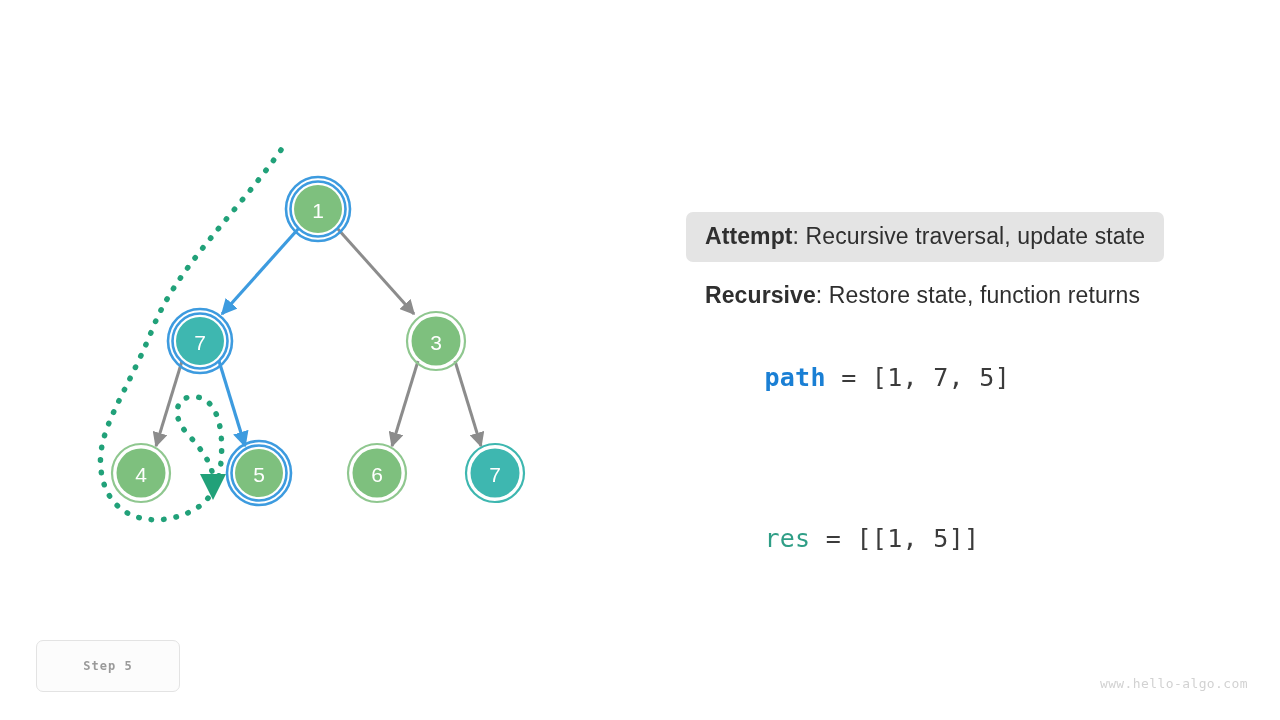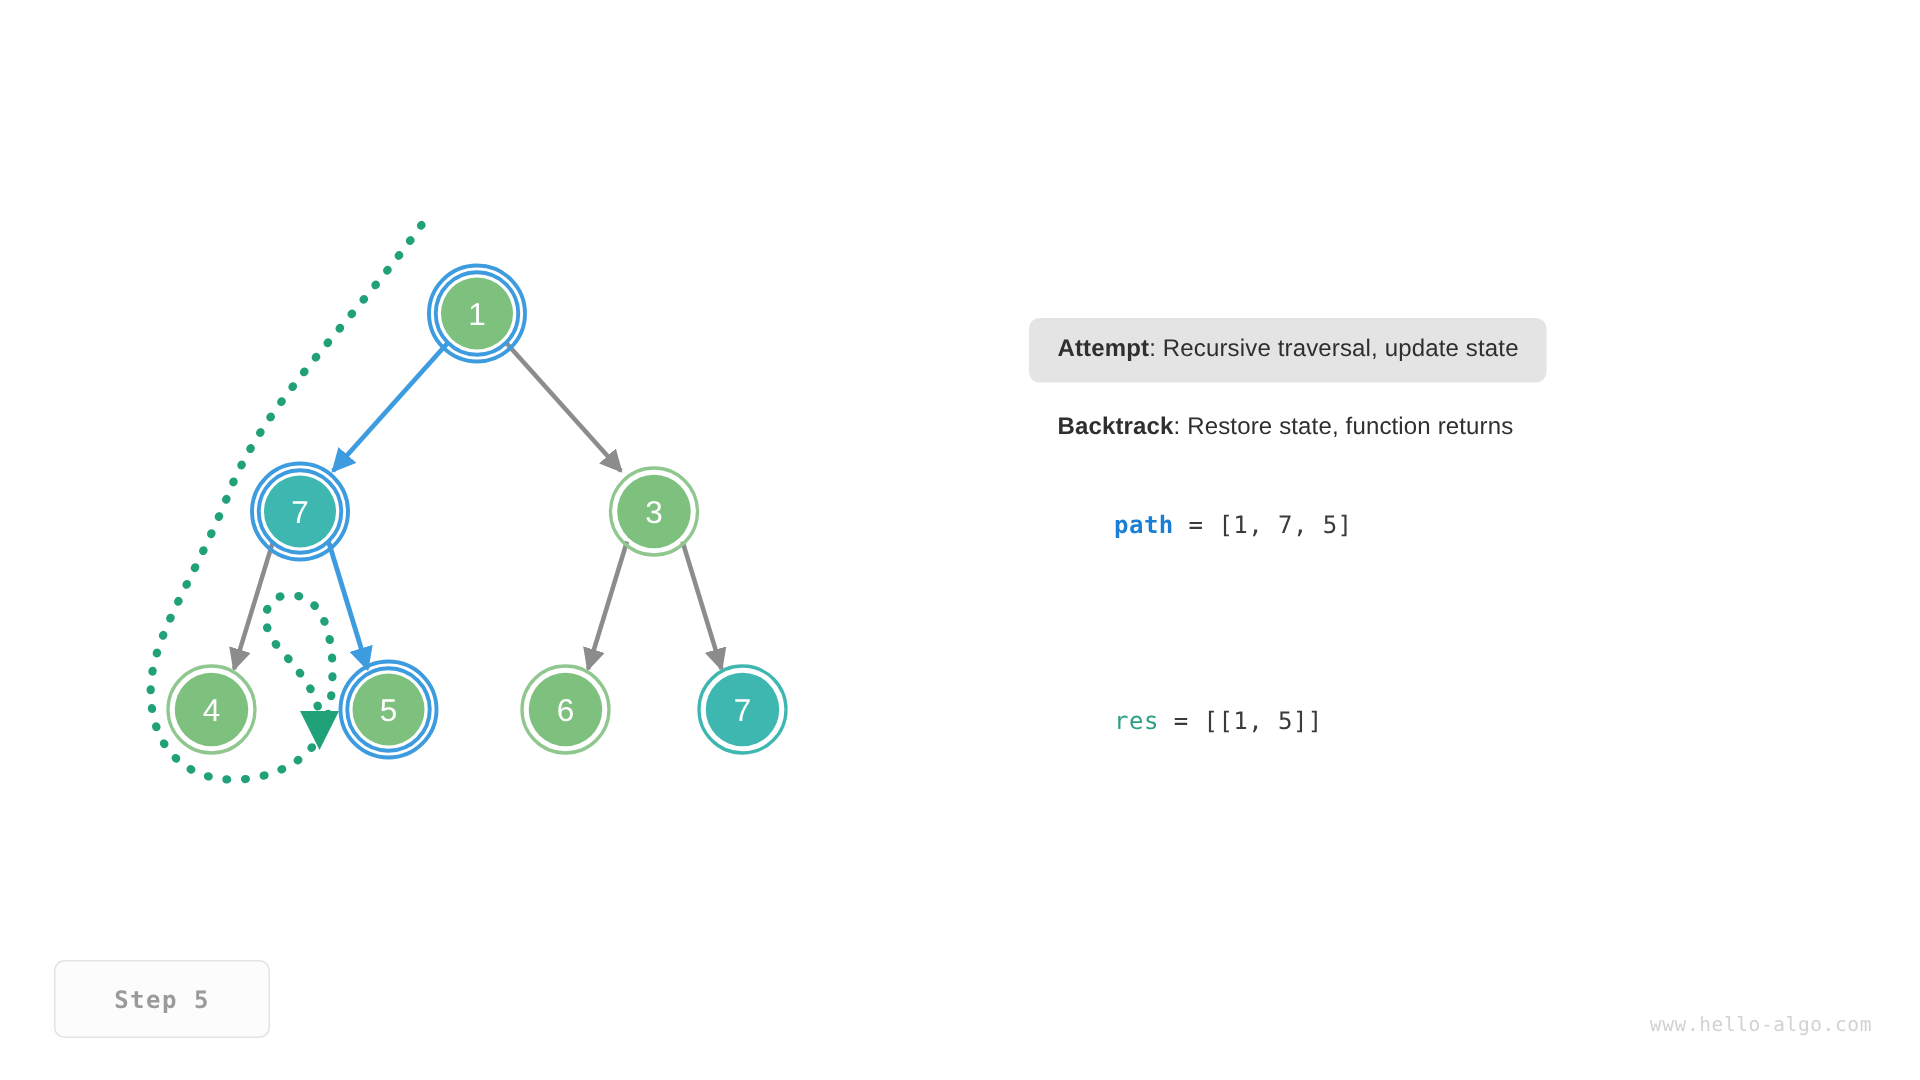--- a/index.html
+++ b/index.html
@@ -37,21 +37,21 @@
 
   
   #info-panel {
     position: absolute;
     left: 686px;
     top: 212px;
     width: 540px;
   }
 
   .desc-line {
-    font-size: 16px;
+    font-size: 23px;
     line-height: 1.0;
     color: #2f2f2f;
     letter-spacing: 0.1px;
   }
   .desc-line .kw { font-weight: bold; }
 
   #attempt-row {
     background: #e4e4e4;
     border-radius: 7px;
     padding: 13px 19px 14px 19px;
@@ -60,21 +60,21 @@
   }
   #backtrack-row {
     padding: 0 19px;
     margin-top: 22px;
     display: inline-block;
     white-space: nowrap;
   }
 
   .code-row {
     font-family: "DejaVu Sans Mono", "Liberation Mono", monospace;
-    font-size: 16px;
+    font-size: 25px;
     white-space: pre;
     padding-left: 17px;
     letter-spacing: 0.3px;
   }
   #path-row { margin-top: 27px; }
   #res-row  { margin-top: 74px; }
 
   .var-path { color: #1a7fd4; font-weight: bold; }
   .var-res  { color: #2f9e86; font-weight: normal; }
   .code-rest { color: #3b3b3b; }
@@ -87,21 +87,21 @@
     width: 144px;
     height: 52px;
     box-sizing: border-box;
     border: 1px solid #e3e3e3;
     border-radius: 7px;
     background: #fcfcfc;
     display: flex;
     align-items: center;
     justify-content: center;
     font-family: "DejaVu Sans Mono", "Liberation Mono", monospace;
-    font-size: 16px;
+    font-size: 12px;
     font-weight: bold;
     color: #9a9a9a;
     letter-spacing: 1px;
   }
 
   
   #watermark {
     position: absolute;
     right: 32px;
     top: 676px;
@@ -194,21 +194,21 @@
   </g>
 </svg>
 
 <div id="info-panel">
 
   <div id="attempt-row" class="desc-line">
     <span class="kw">Attempt</span><span>: Recursive traversal, update state</span>
   </div>
 
   <div id="backtrack-row" class="desc-line">
-    <span class="kw">Backtrack</span><span>: Restore state, function returns</span>
+    <span class="kw">Recursive</span><span>: Restore state, function returns</span>
   </div>
 
   <div id="path-row" class="code-row">
     <span class="var-path">path</span><span class="code-rest"> = [1, 7, 5]</span>
   </div>
 
   <div id="res-row" class="code-row">
     <span class="var-res">res</span><span class="code-rest"> = [[1, 5]]</span>
   </div>
 

